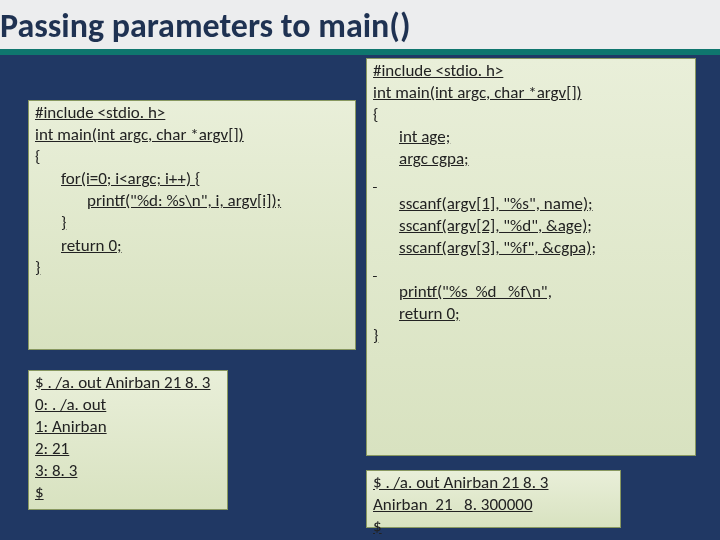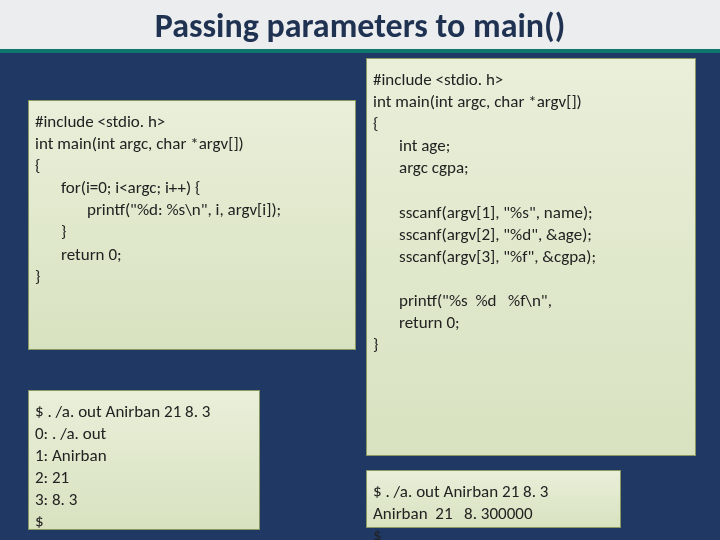--- a/index.html
+++ b/index.html
@@ -4,49 +4,50 @@
 <style>
   * { margin: 0; padding: 0; box-sizing: border-box; }
   body {
     width: 720px;
     height: 540px;
     background: #203864;
     font-family: Calibri, Arial, sans-serif;
     overflow: hidden;
   }
   .title {
-    text-align: center;
+    text-align: left;
     color: #1f3252;
     font-size: 34px;
     font-weight: bold;
     background: #ecedee;
     padding: 5px 0 3px 0;
-    border-bottom: 4px solid #0f766e;
+    border-bottom: 6px solid #0f766e;
   }
   .code-box {
     position: absolute;
     background: linear-gradient(to bottom, #e9efd9, #d8e2c0);
     border: 1px solid #889860;
     color: #222;
     font-family: Calibri, Arial, sans-serif;
     font-size: 17px;
     line-height: 1.3;
-    padding: 10px 8px 6px 6px;
+    padding: 1px 8px 6px 6px;
     white-space: pre;
+    text-decoration: underline;
   }
   .box-left-code {
     top: 100px;
     left: 28px;
     width: 328px;
     height: 250px;
   }
   .box-left-out {
-    top: 390px;
+    top: 370px;
     left: 28px;
-    width: 232px;
+    width: 200px;
     height: 140px;
   }
   .box-right-code {
     top: 58px;
     left: 366px;
     width: 330px;
     height: 398px;
   }
   .box-right-out {
     top: 470px;

